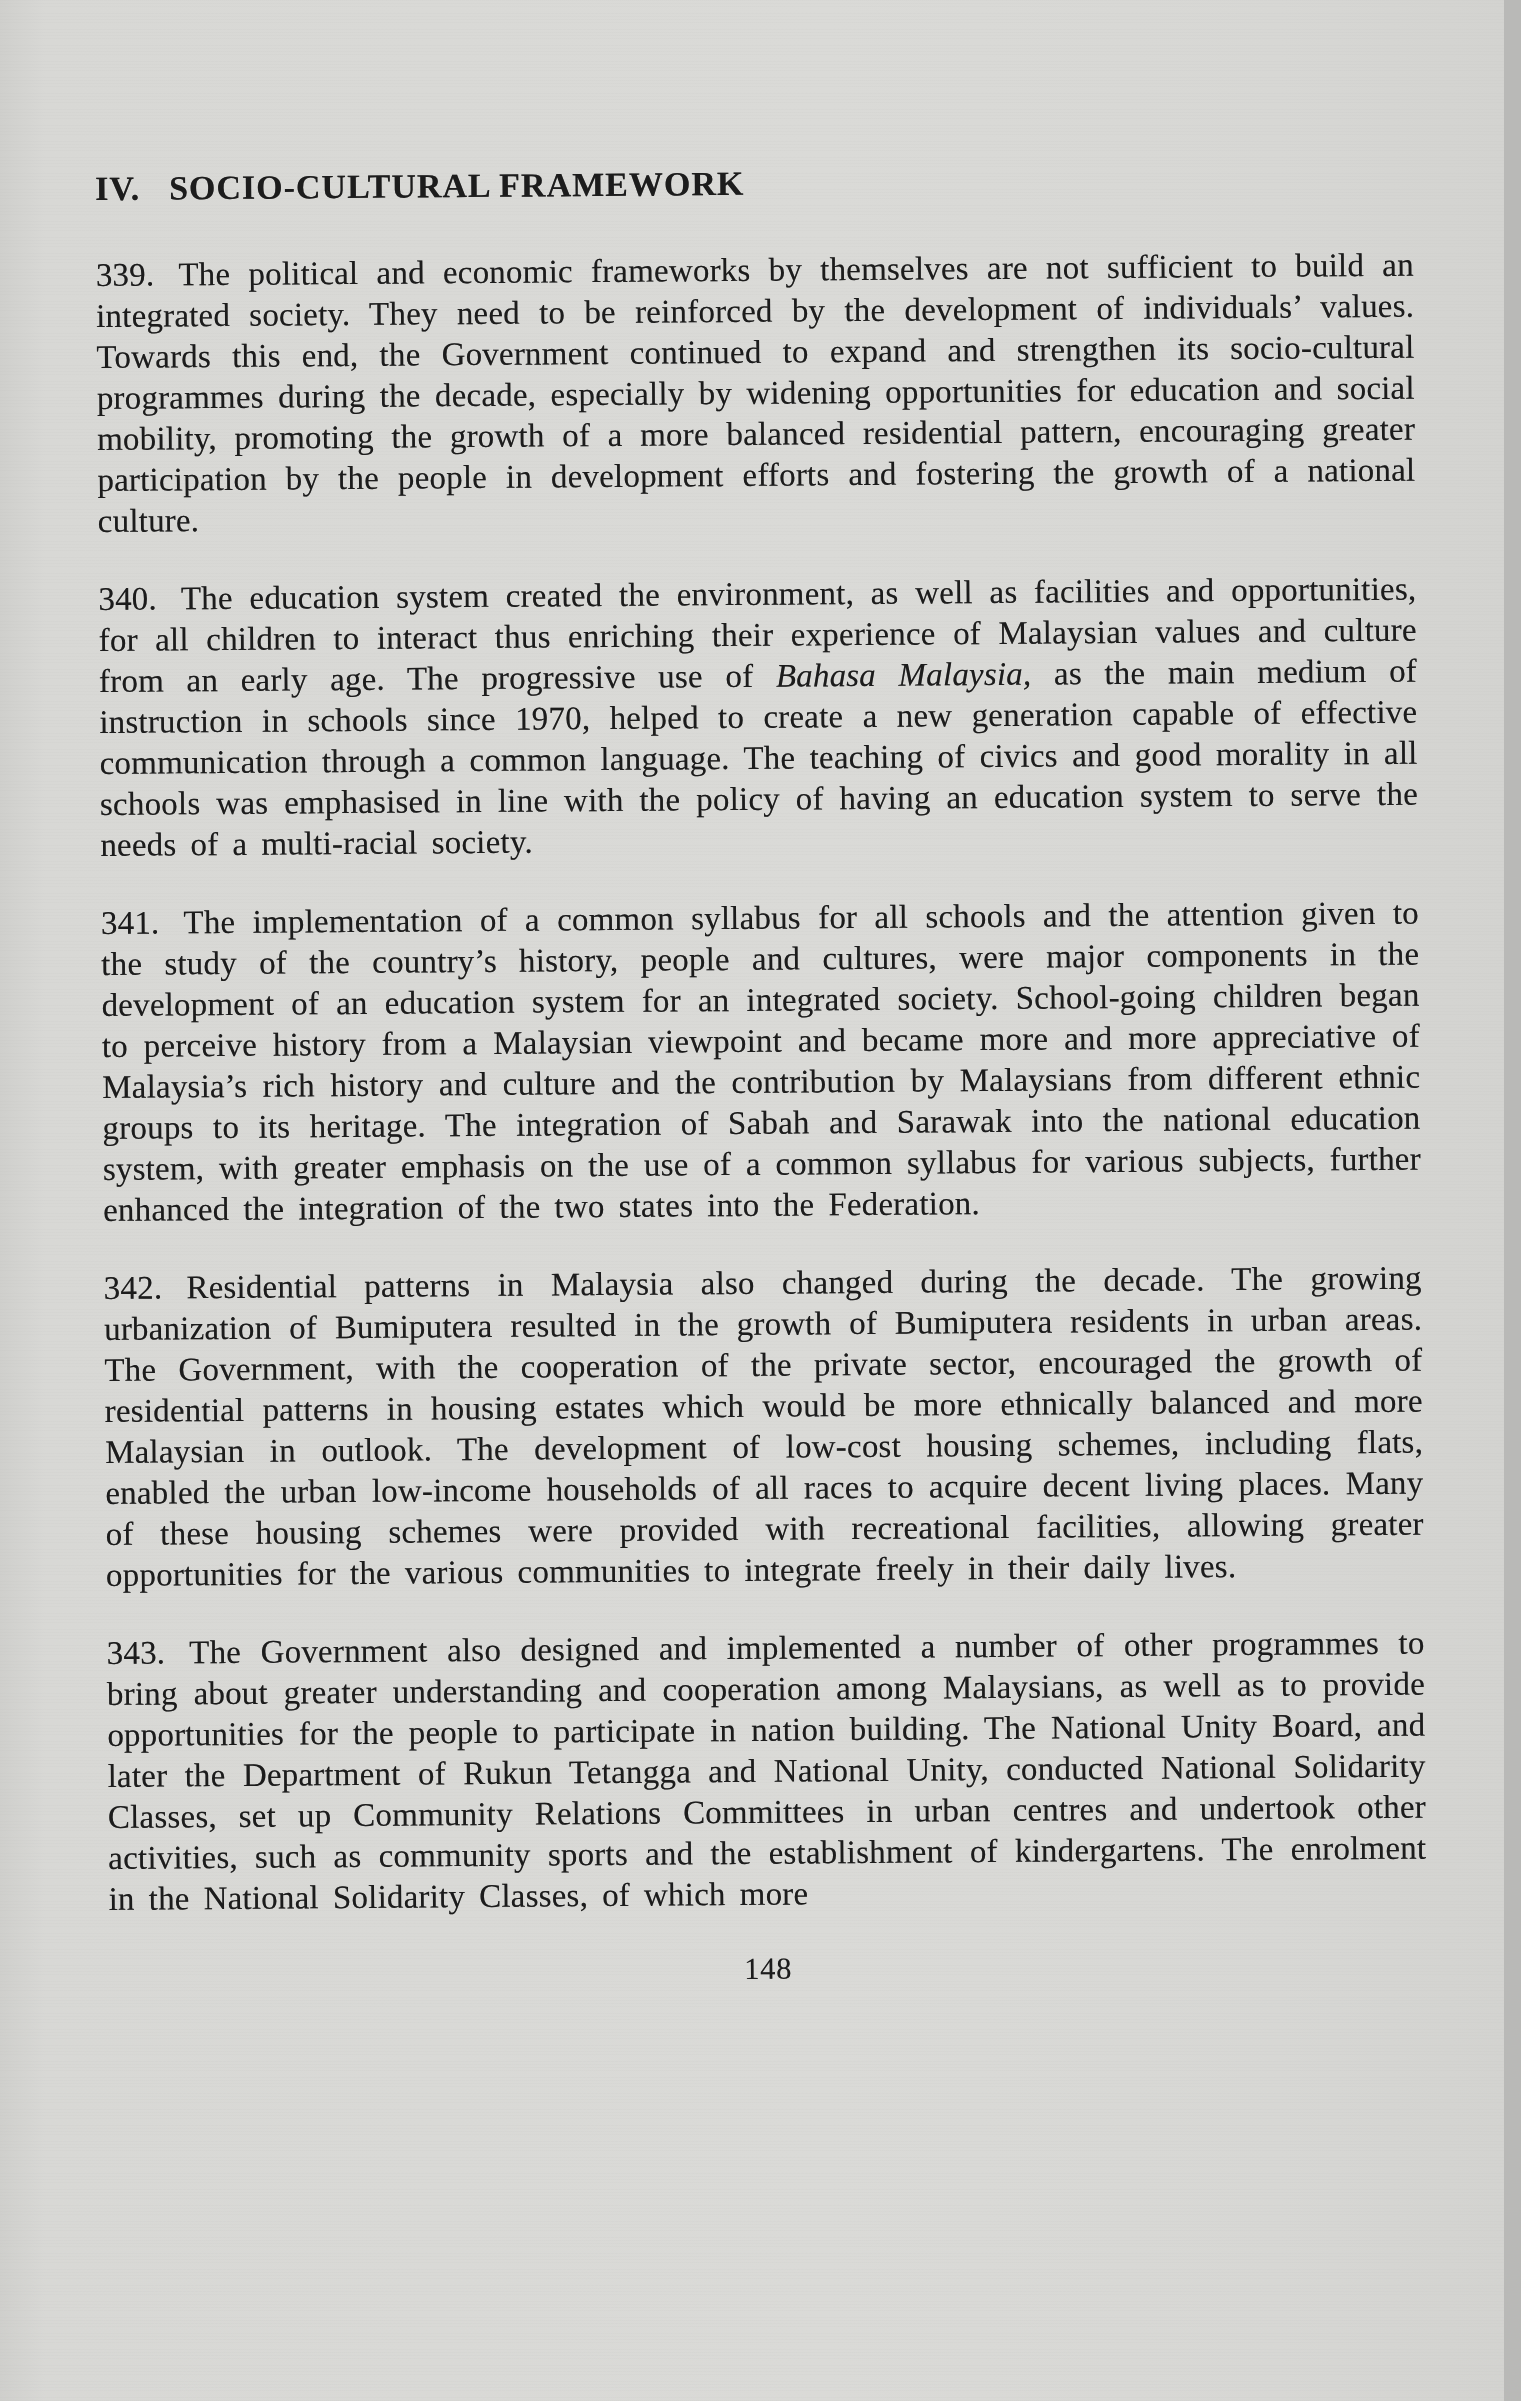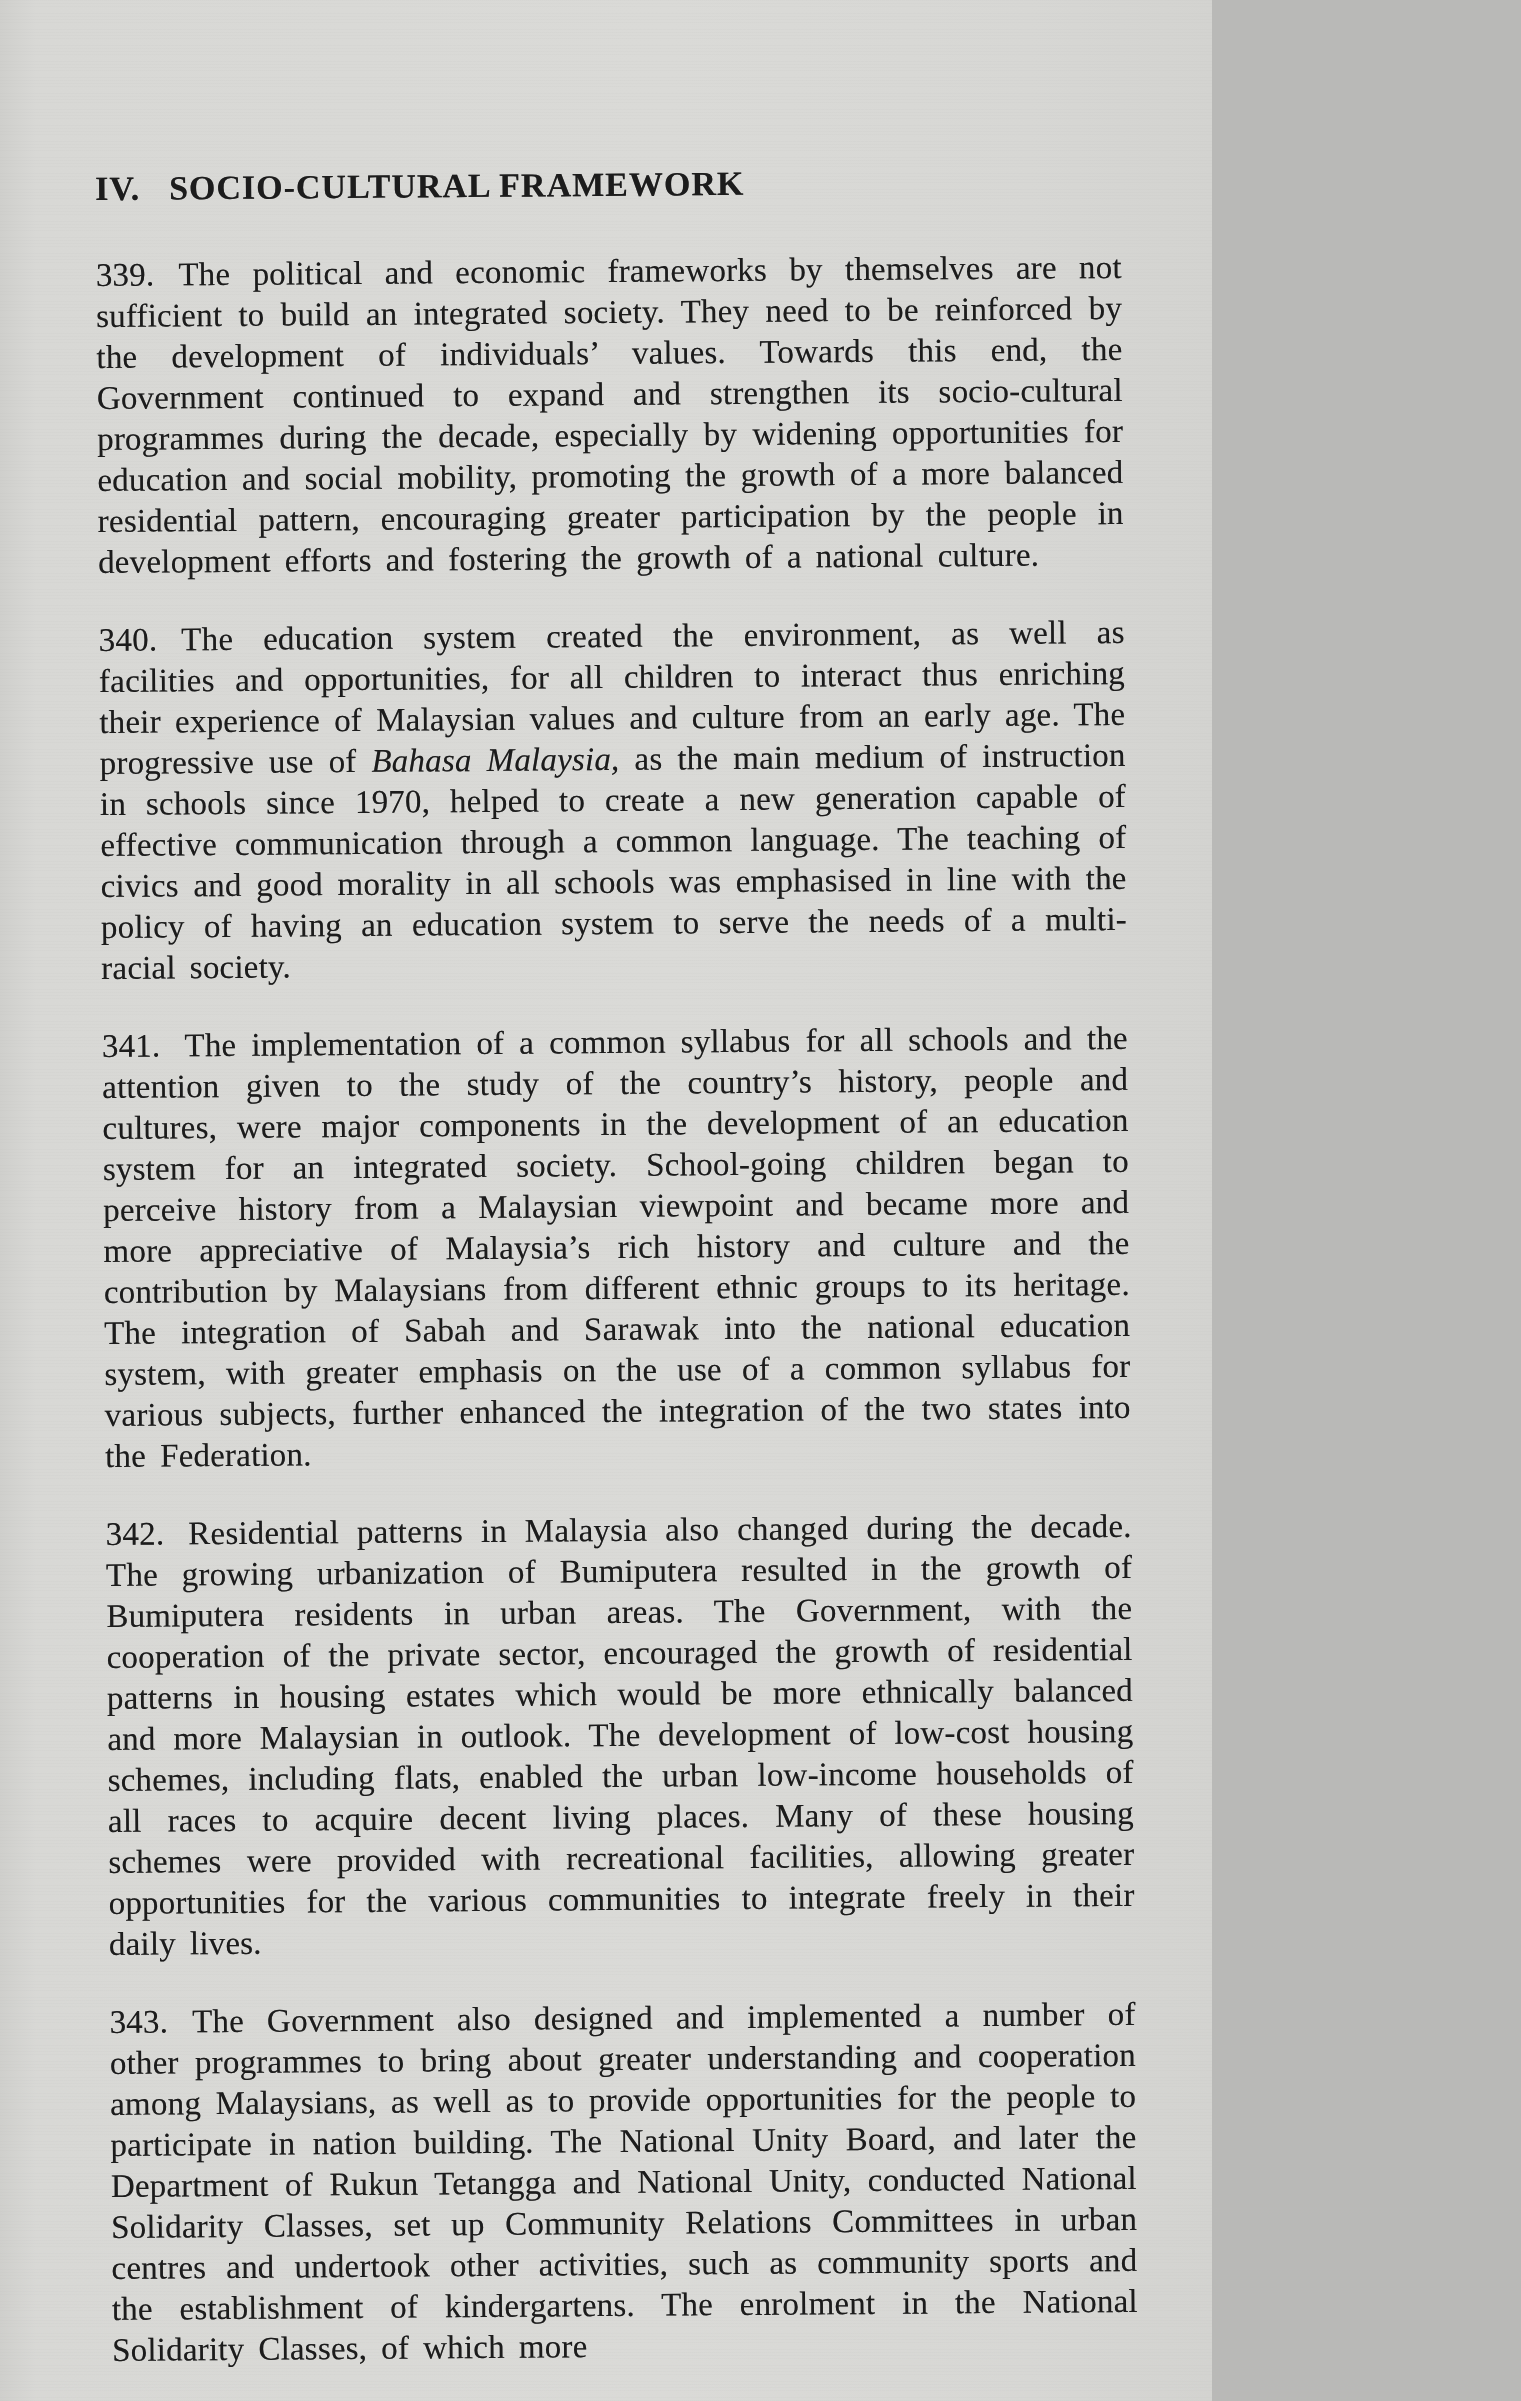--- a/index.html
+++ b/index.html
@@ -2,21 +2,21 @@
 <html style="--ink: #1c1c1c; --paper: #d9d9d6;font-size:13px"><head>
 <meta charset="utf-8">
 <style>
   html, body {
     margin: 0;
     padding: 0;
     background: #b9b9b7;
   }
   .page {
     position: relative;
-    width: 1212px;
+    width: 1504px;
     height: 2401px;
     box-sizing: border-box;
     padding: 170px 91px 0 95px;
     background:
       repeating-linear-gradient(180deg,
         rgba(0,0,0,0.012) 0px, rgba(0,0,0,0.012) 0.8px,
         rgba(255,255,255,0.0) 0.8px, rgba(255,255,255,0.0) 3.2px),
       linear-gradient(90deg,
         #cfcfcc 0%, #d8d8d5 3%, #dadad7 55%, #d7d7d4 85%, #d3d3d0 100%),
       #d9d9d6;

